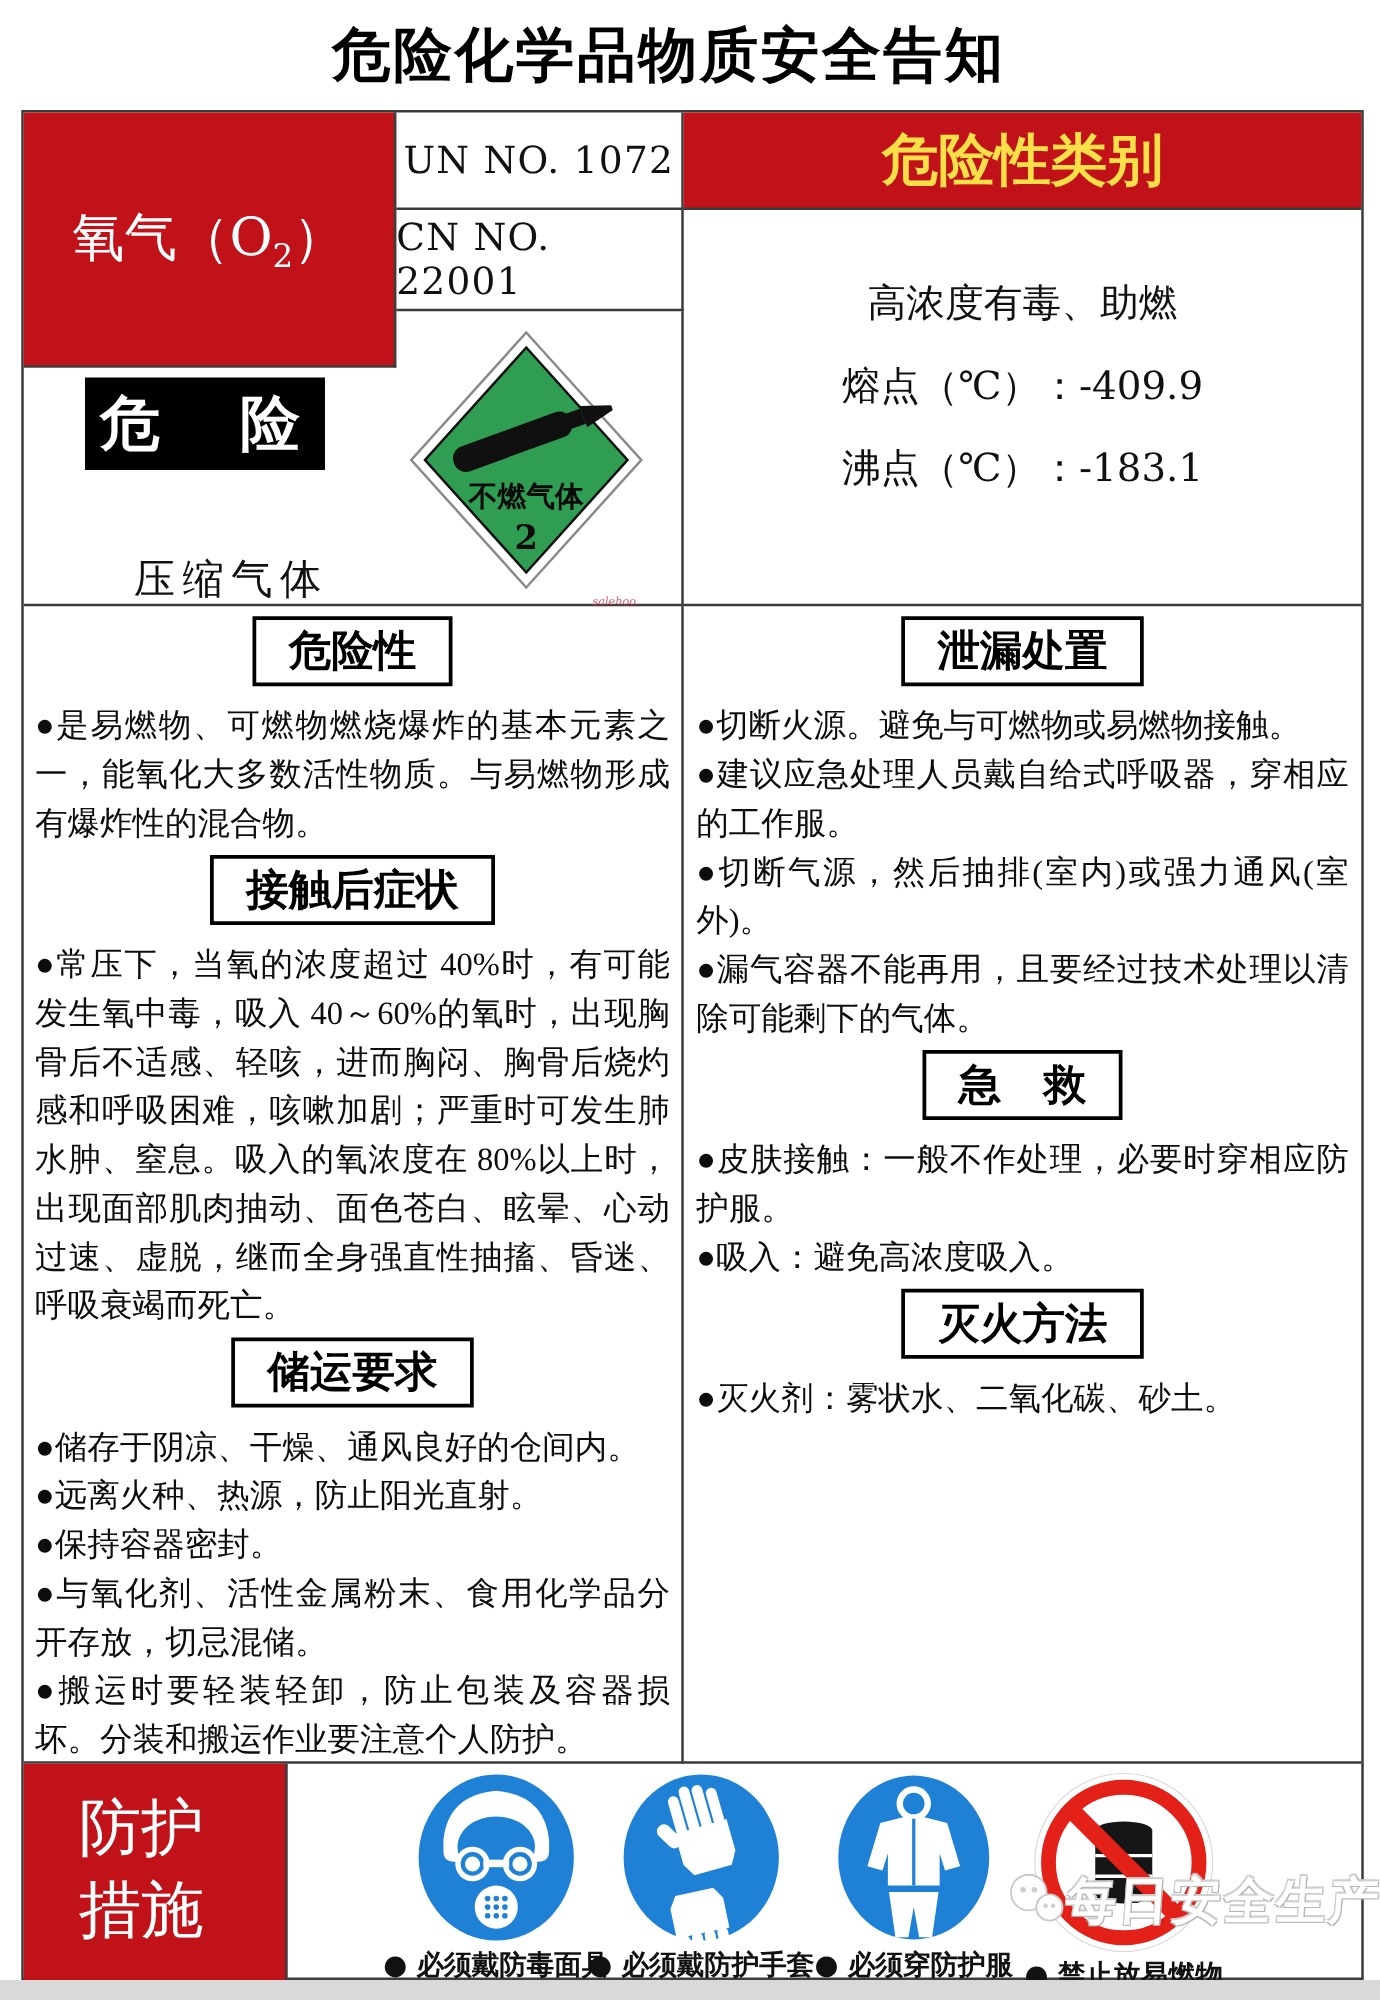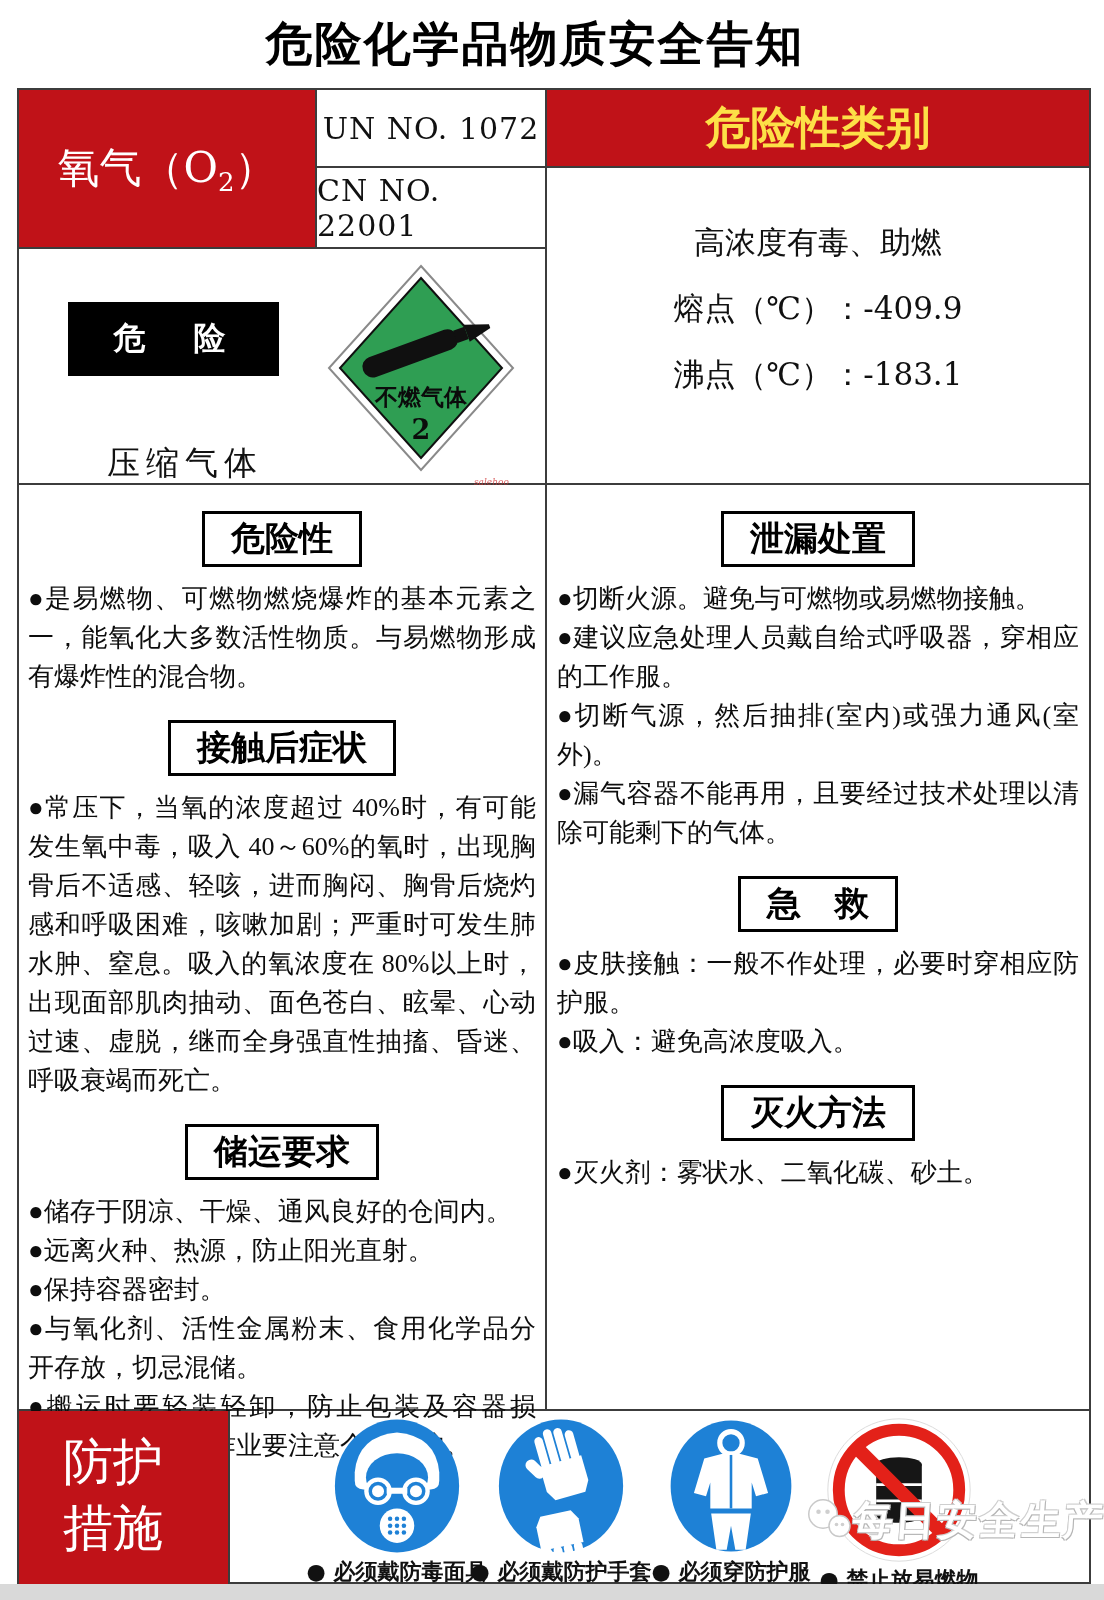--- a/index.html
+++ b/index.html
@@ -8,44 +8,44 @@
   .title{position:absolute;left:0;top:4px;width:1070px;height:80px;margin:0;
          display:flex;align-items:center;justify-content:center;
          font-family:"DejaVu Sans","Liberation Sans",sans-serif;
          font-size:47px;font-weight:800;letter-spacing:2px;color:#000;}
   .table{position:absolute;left:17px;top:88px;width:1070px;height:1492px;
          border:2px solid #3c3c3c;box-sizing:content-box;}
   .cell{position:absolute;box-sizing:border-box;}
   .bline{border-bottom:2px solid #3c3c3c;}
   .rline{border-right:2px solid #3c3c3c;}
 
-  .name-cell{left:0;top:0;width:298px;height:159px;background:#c01218;color:#fff;
+  .name-cell{left:0;top:0;width:298px;height:204px;background:#c01218;color:#fff;
              display:flex;align-items:center;justify-content:center;font-size:42px;}
   .name-cell .sub{font-size:26px;}
   .un-cell{left:298px;top:0;width:230px;height:78px;display:flex;align-items:center;justify-content:center;
            font-size:30px;letter-spacing:1px;}
   .cn-cell{left:298px;top:78px;width:230px;height:81px;display:flex;align-items:center;justify-content:center;
            font-size:30px;letter-spacing:1px;}
   .hazard-hdr{left:528px;top:0;width:542px;height:78px;background:#c01218;color:#fde047;
               display:flex;align-items:center;justify-content:center;
               font-family:"DejaVu Sans","Liberation Sans",sans-serif;font-size:45px;font-weight:800;}
   .hazard-body{left:528px;top:78px;width:542px;height:317px;padding-top:30px;text-align:center;}
   .hz-line{margin:24px 12px;font-size:31px;}
 
   .danger-cell{left:0;top:159px;width:528px;height:236px;}
-  .danger-box{position:absolute;left:49px;top:53px;width:211px;height:74px;background:#000;color:#fff;
-              font-family:"DejaVu Sans","Liberation Sans",sans-serif;font-size:32px;font-weight:700;
+  .danger-box{position:absolute;left:49px;top:53px;width:192px;height:74px;background:#000;color:#fff;
+              font-family:"DejaVu Sans","Liberation Sans",sans-serif;font-size:48px;font-weight:700;
               display:flex;align-items:center;justify-content:center;letter-spacing:8px;}
   .gas-state{position:absolute;left:88px;top:192px;font-size:33px;letter-spacing:6px;}
   .diamond{position:absolute;left:307px;top:14px;width:190px;height:210px;}
   .salehoo{position:absolute;left:455px;top:228px;font-size:9px;color:#d03a3a;font-style:italic;opacity:.8;}
 
   .left-main{left:0;top:395px;width:528px;height:926px;padding:2px 9px;}
   .right-main{left:528px;top:395px;width:542px;height:926px;padding:2px 10px;}
-  .sec-title{width:max-content;margin:24px auto 12px;border:3px solid #000;padding:2px 26px;
+  .sec-title{width:max-content;margin:6px auto 12px;border:3px solid #000;padding:2px 26px;
              font-family:"DejaVu Sans","Liberation Sans",sans-serif;font-size:34px;font-weight:800;color:#000;}
   .sec-item{margin:0;font-size:26px;line-height:39px;text-align:justify;text-justify:inter-character;color:#0d0d0d;font-family:Liberation Serif, serif;}
 
   .prot-cell{left:0;top:1321px;width:211px;height:191px;background:#c01218;color:#fff;
              padding:18px 0 0 44px;font-size:50px;line-height:66px;}
   .icons-cell{left:211px;top:1321px;width:859px;height:171px;}
   .icon-group{position:absolute;top:6px;width:210px;text-align:center;}
   .icon-group svg{display:block;margin:0 auto;}
   .icon-label{margin-top:2px;font-family:"DejaVu Sans","Liberation Sans",sans-serif;
               font-size:22px;font-weight:700;color:#111;white-space:nowrap;}

